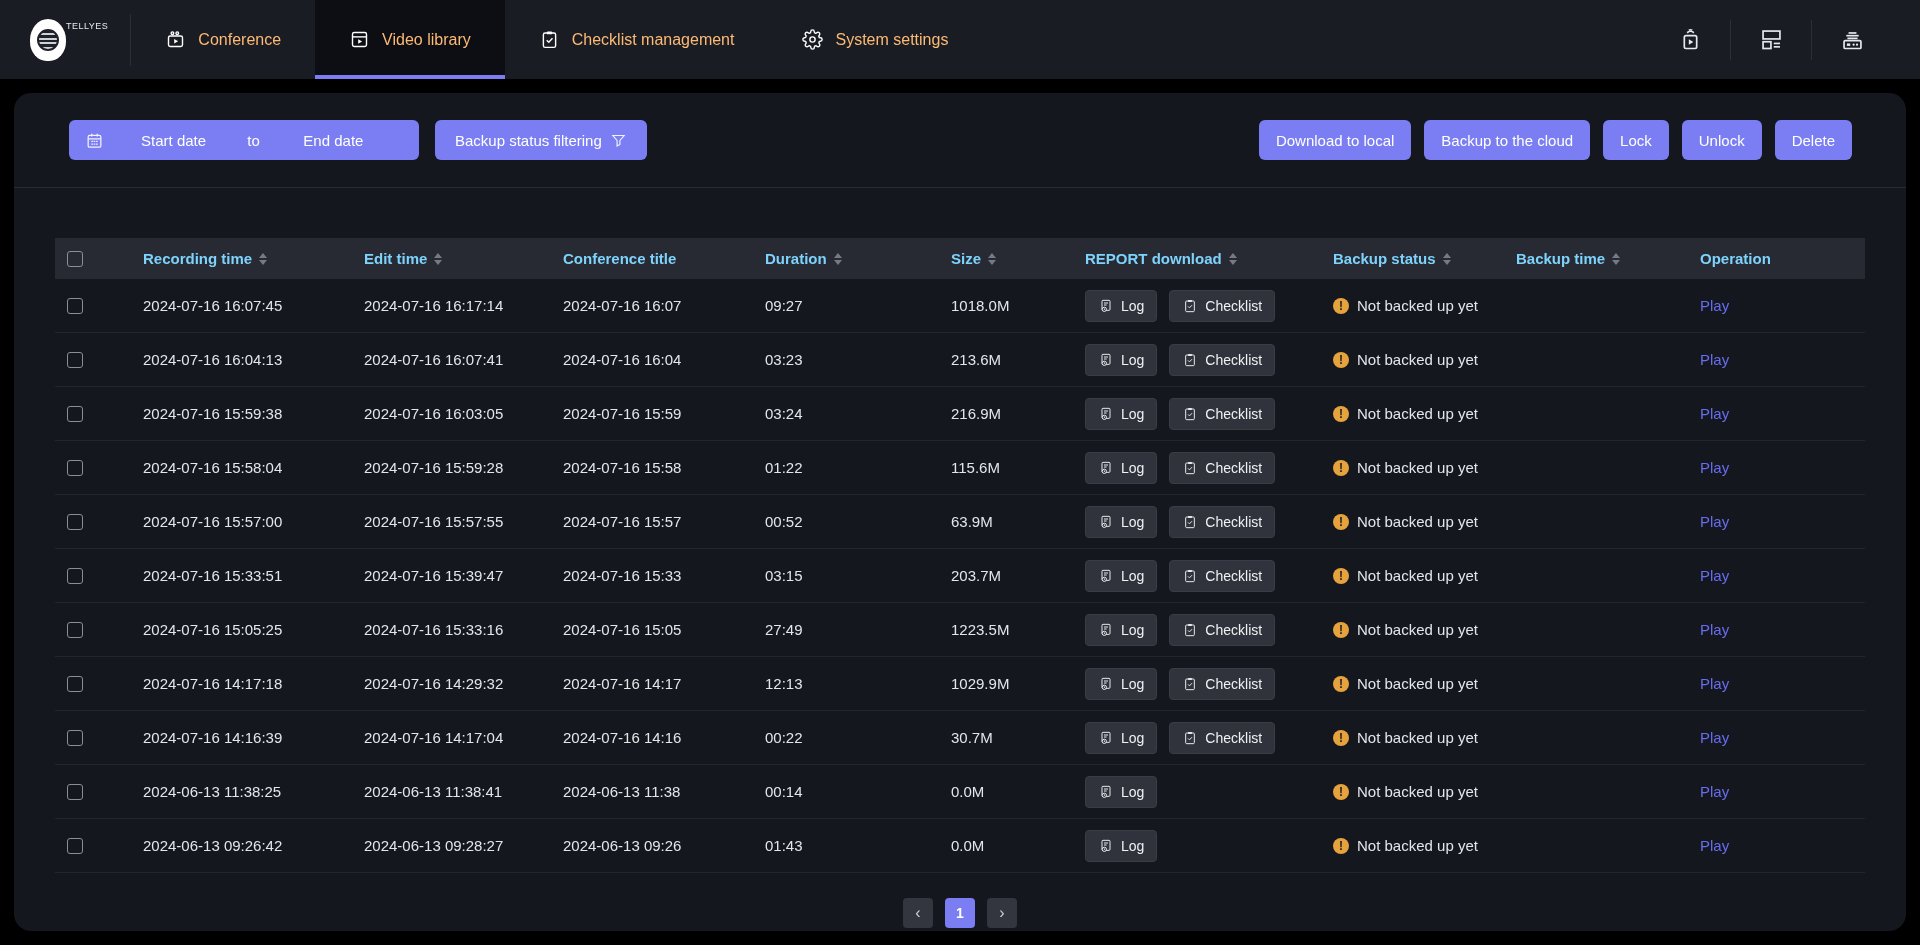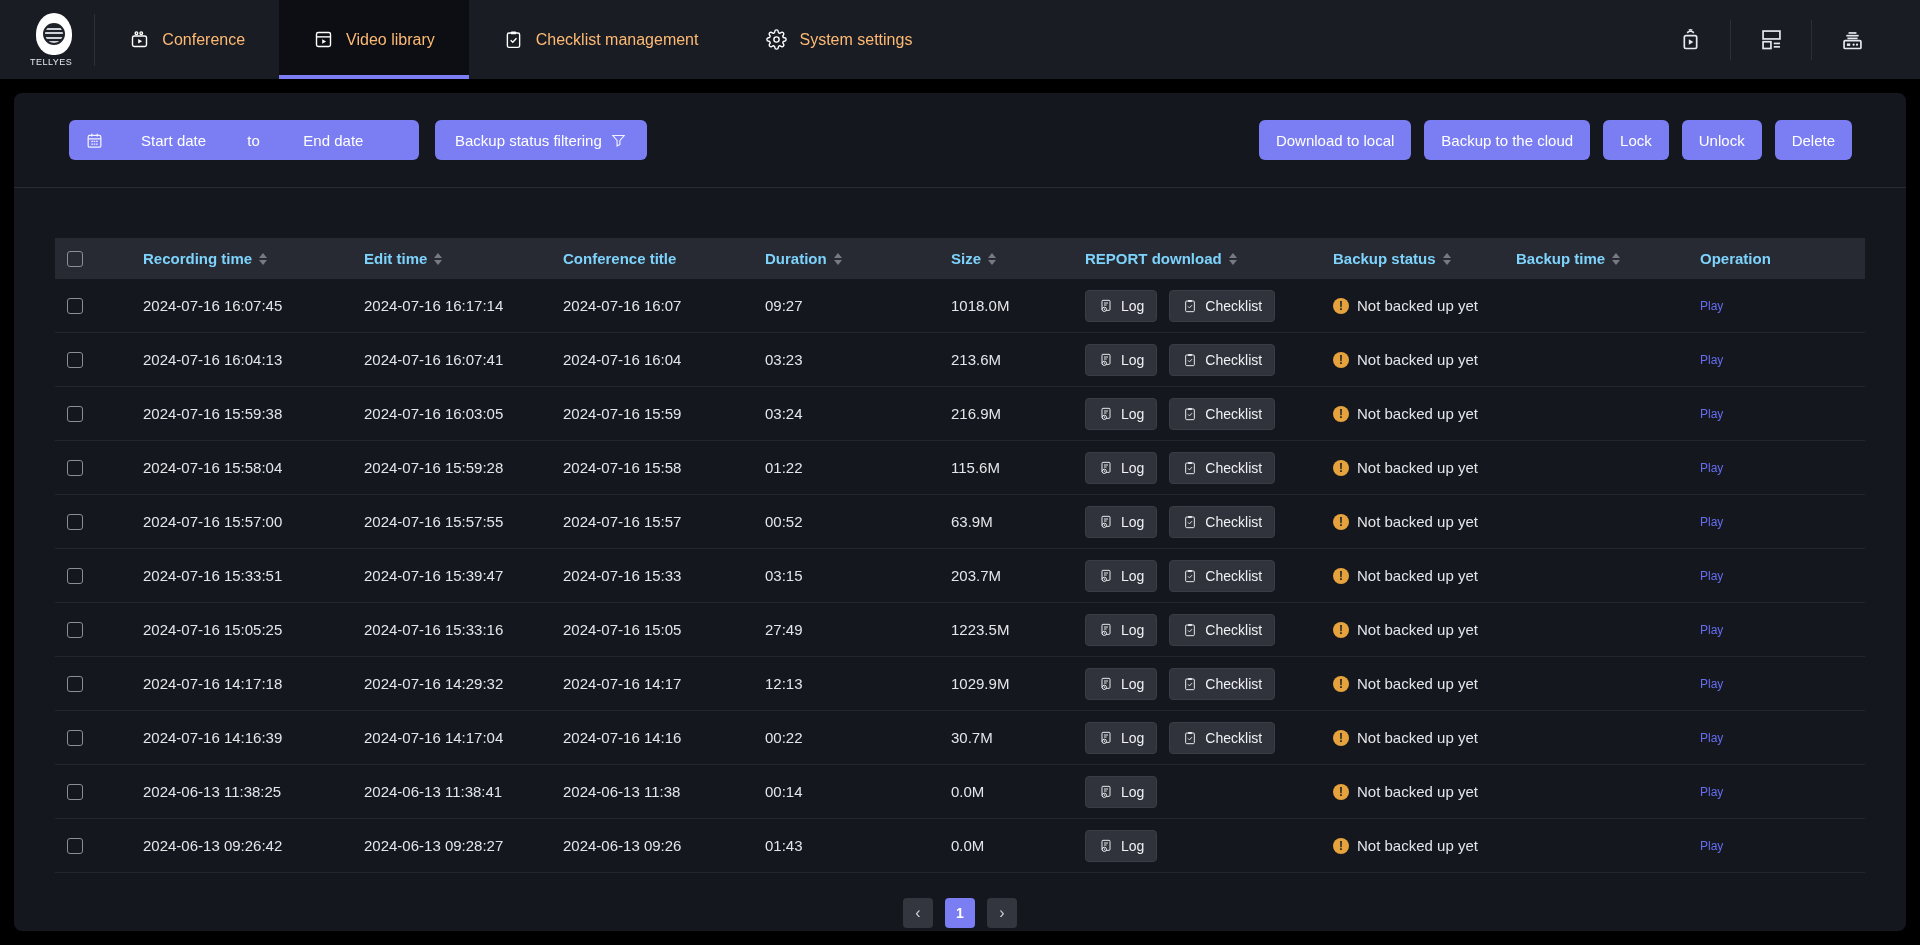--- a/index.html
+++ b/index.html
@@ -2,21 +2,21 @@
 <html style="--accent: #7b7ef2; --warning: #e6a23c; --link: #666df0;"><head>
 <meta charset="utf-8">
 <style>
   * { margin:0; padding:0; box-sizing:border-box; }
   html,body { width:1920px; height:945px; background:#000; overflow:hidden;
               font-family:"Liberation Sans", sans-serif; }
 
   
   .app-header { height:79px; background:#1a1c24; display:flex; align-items:stretch; }
   .brand { display:flex; align-items:center; padding:0 20px 0 30px; }
-  .logo-wrap { display:flex; flex-direction:column; align-items:flex-end; }
+  .logo-wrap { display:flex; flex-direction:row; align-items:flex-start; }
   .logo-egg { width:36px; height:42px; background:#fff; border-radius:50% 50% 46% 46%;
               display:flex; align-items:center; justify-content:center; }
   .logo-globe { width:22px; height:22px; border-radius:50%; background:
       repeating-linear-gradient(180deg,#20222a 0 2.5px,#cfd2d8 2.5px 4.5px);
       border:2px solid #20222a; }
   .logo-caption { color:#e8e9ec; font-size:9px; letter-spacing:.5px; margin-top:2px; }
   .brand-divider { width:1px; background:#2d2f38; height:52px; align-self:center; margin:0 0 0 2px; }
   .app-title { color:#fff; font-size:17px; font-weight:bold; display:flex; align-items:center;
                padding:0 26px 0 22px; }
   .nav-tabs { display:flex; align-items:stretch; }
@@ -26,21 +26,21 @@
   .tab.active::after { content:""; position:absolute; left:0; right:0; bottom:0; height:4px;
                        background:var(--accent); }
   .tab svg { width:21px; height:21px; stroke:#fff; fill:none; stroke-width:1.6; }
   .header-right { margin-left:auto; display:flex; align-items:center; padding-right:28px; }
   .hdr-icon-btn { width:80px; display:flex; justify-content:center; align-items:center; cursor:pointer; }
   .hdr-icon-btn svg { width:27px; height:27px; stroke:#e8e9ee; fill:none; stroke-width:1.5; }
   .hdr-divider { width:1px; height:40px; background:#2d2f38; }
 
   
   .main-panel { position:absolute; left:14px; right:14px; top:93px; bottom:14px;
-                background:#15171e; border-radius:8px; overflow:hidden; }
+                background:#15171e; border-radius:17px; overflow:hidden; }
 
   
   .toolbar { display:flex; align-items:center; padding:27px 54px 0 55px; }
   .pill { background:var(--accent); border-radius:6px; height:40px; display:flex;
           align-items:center; color:#fff; font-size:15px; cursor:pointer; }
   .date-range { width:350px; padding:0 16px; }
   .date-range svg { width:19px; height:19px; stroke:#f2f2ff; fill:none; stroke-width:1.6; }
   .date-part { flex:1; text-align:center; }
   .date-sep { padding:0 4px; }
   .backup-filter { margin-left:16px; padding:0 20px; gap:8px; }
@@ -79,21 +79,21 @@
 
   .mini-btn { display:flex; align-items:center; gap:7px; background:#30333b;
               border:1px solid #3a3d46; border-radius:4px; height:32px; padding:0 12px;
               color:#f0f1f4; font-size:14px; cursor:pointer;
               font-family:"Liberation Sans", sans-serif; }
   .mini-btn svg { width:16px; height:16px; stroke:#e8e9ee; fill:none; stroke-width:1.5; }
 
   .warn-dot { width:16px; height:16px; border-radius:50%; background:var(--warning);
               color:#1d1f27; font-size:12px; font-weight:bold; display:flex;
               align-items:center; justify-content:center; flex:0 0 auto; }
-  .play-link { color:var(--link); cursor:pointer; font-size:12px; }
+  .play-link { color:var(--link); cursor:pointer; font-size:15px; }
 
   
   .pagination { display:flex; justify-content:center; gap:12px; margin-top:25px; }
   .page-btn { width:30px; height:30px; border-radius:4px; background:#33363e; color:#cdd0d6;
               display:flex; align-items:center; justify-content:center; font-size:16px;
               cursor:pointer; user-select:none; }
   .page-btn.current { background:var(--accent); color:#fff; font-size:14px; font-weight:bold; }
 </style>
 </head>
 <body>

